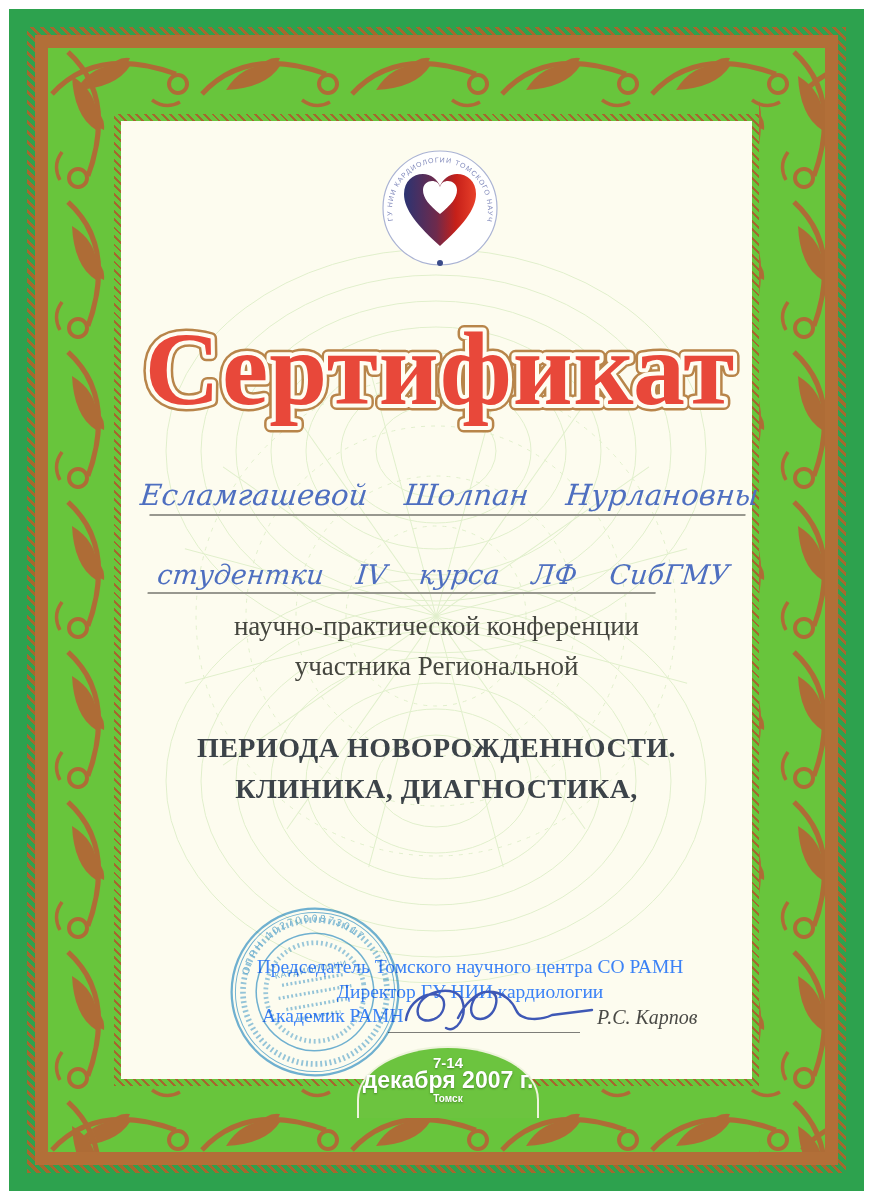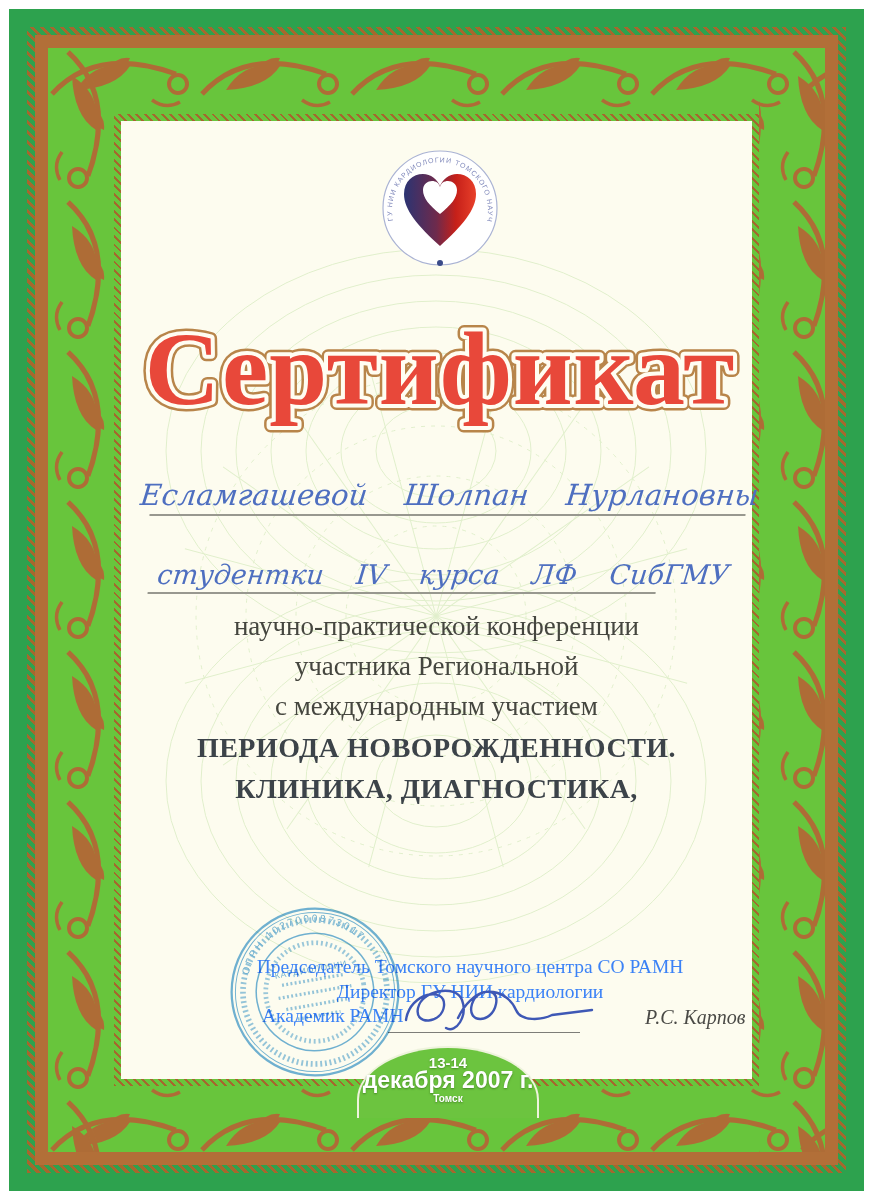--- a/index.html
+++ b/index.html
@@ -29,21 +29,21 @@
   }
   .hand-1{left:152px;top:466px;width:596px;height:46px;word-spacing:28px;}
   .hand-2{left:150px;top:546px;width:500px;height:44px;word-spacing:24px;justify-content:flex-start;padding-left:8px;font-size:27px;}
   .body-block{left:122px;top:606px;width:629px;text-align:center;color:#45463f;font-size:27px;line-height:40px;}
   .conf-block{left:122px;top:727px;width:629px;text-align:center;color:#3c4349;font-size:28px;font-weight:bold;line-height:41px;letter-spacing:.5px;}
   .sig-line{color:#3b82f6;font-size:19.5px;white-space:nowrap;}
   .sig-1{left:160px;top:956px;width:620px;text-align:center;}
   .sig-2{left:160px;top:981px;width:620px;text-align:center;}
   .sig-3{left:262px;top:1005px;}
   .sig-rule{left:388px;top:1032px;width:192px;height:0;border-top:1.5px solid #7d7d78;}
-  .sig-name{left:597px;top:1006px;color:#4a4a46;font-style:italic;font-size:20px;margin-left:48px;}
+  .sig-name{left:597px;top:1006px;color:#4a4a46;font-style:italic;font-size:20px;}
   .sig-scribble{left:400px;top:978px;}
   .stamp-svg{left:225px;top:902px;mix-blend-mode:multiply;opacity:.85;}
   .dome{
     left:357px;top:1046px;width:182px;height:72px;
     background:#6cc43f;border:2px solid #eef3dc;border-bottom:none;
     border-radius:92px 92px 0 0 / 54px 54px 0 0;
     text-align:center;color:#ffffff;font-family:"Liberation Sans", sans-serif;
     font-weight:bold;box-sizing:border-box;padding-top:7px;
     text-shadow:0 1px 2px rgba(40,90,20,.55);z-index:5;
   }
@@ -154,21 +154,20 @@
 <div class="abs hand-line hand-1">
   <span>Есламгашевой  Шолпан  Нурлановны</span>
 </div>
 <div class="abs hand-line hand-2">
   <span>студентки  IV курса  ЛФ  СибГМУ</span>
 </div>
 
 <div class="abs body-block">
   <div>научно-практической  конференции</div>
   <div>участника Региональной</div>
-  <div>с международным участием</div>
 </div>
 
 <div class="abs conf-block">
   <div>ПЕРИОДА НОВОРОЖДЕННОСТИ.</div>
   <div>КЛИНИКА, ДИАГНОСТИКА,</div>
 </div>
 
 <div class="abs sig-line sig-1">Председатель Томского научного центра СО РАМН</div>
 <div class="abs sig-line sig-2">Директор ГУ НИИ кардиологии</div>
 <div class="abs sig-line sig-3">Академик РАМН</div>
@@ -197,16 +196,16 @@
         <path d="M72,120 h46"></path>
     </g>
     <text font-family="Liberation Sans, sans-serif" font-size="10.5" fill="#57a5d8" stroke="none" letter-spacing="2.5">
       <textPath href="#stampArcTop" startOffset="18%">ОГРН 1027000873017</textPath>
     </text>
     <text x="95" y="74" text-anchor="middle" font-family="Liberation Sans, sans-serif" font-size="9" fill="#57a5d8" stroke="none" letter-spacing="1">КАРДИОЛОГИИ</text>
   </g>
 </svg>
 
 <div class="abs dome">
-  <div class="d1">13-14</div>
+  <div class="d1">7-14</div>
   <div class="d2">декабря 2007 г.</div>
   <div class="d3">Томск</div>
 </div>
 
 </body></html>

